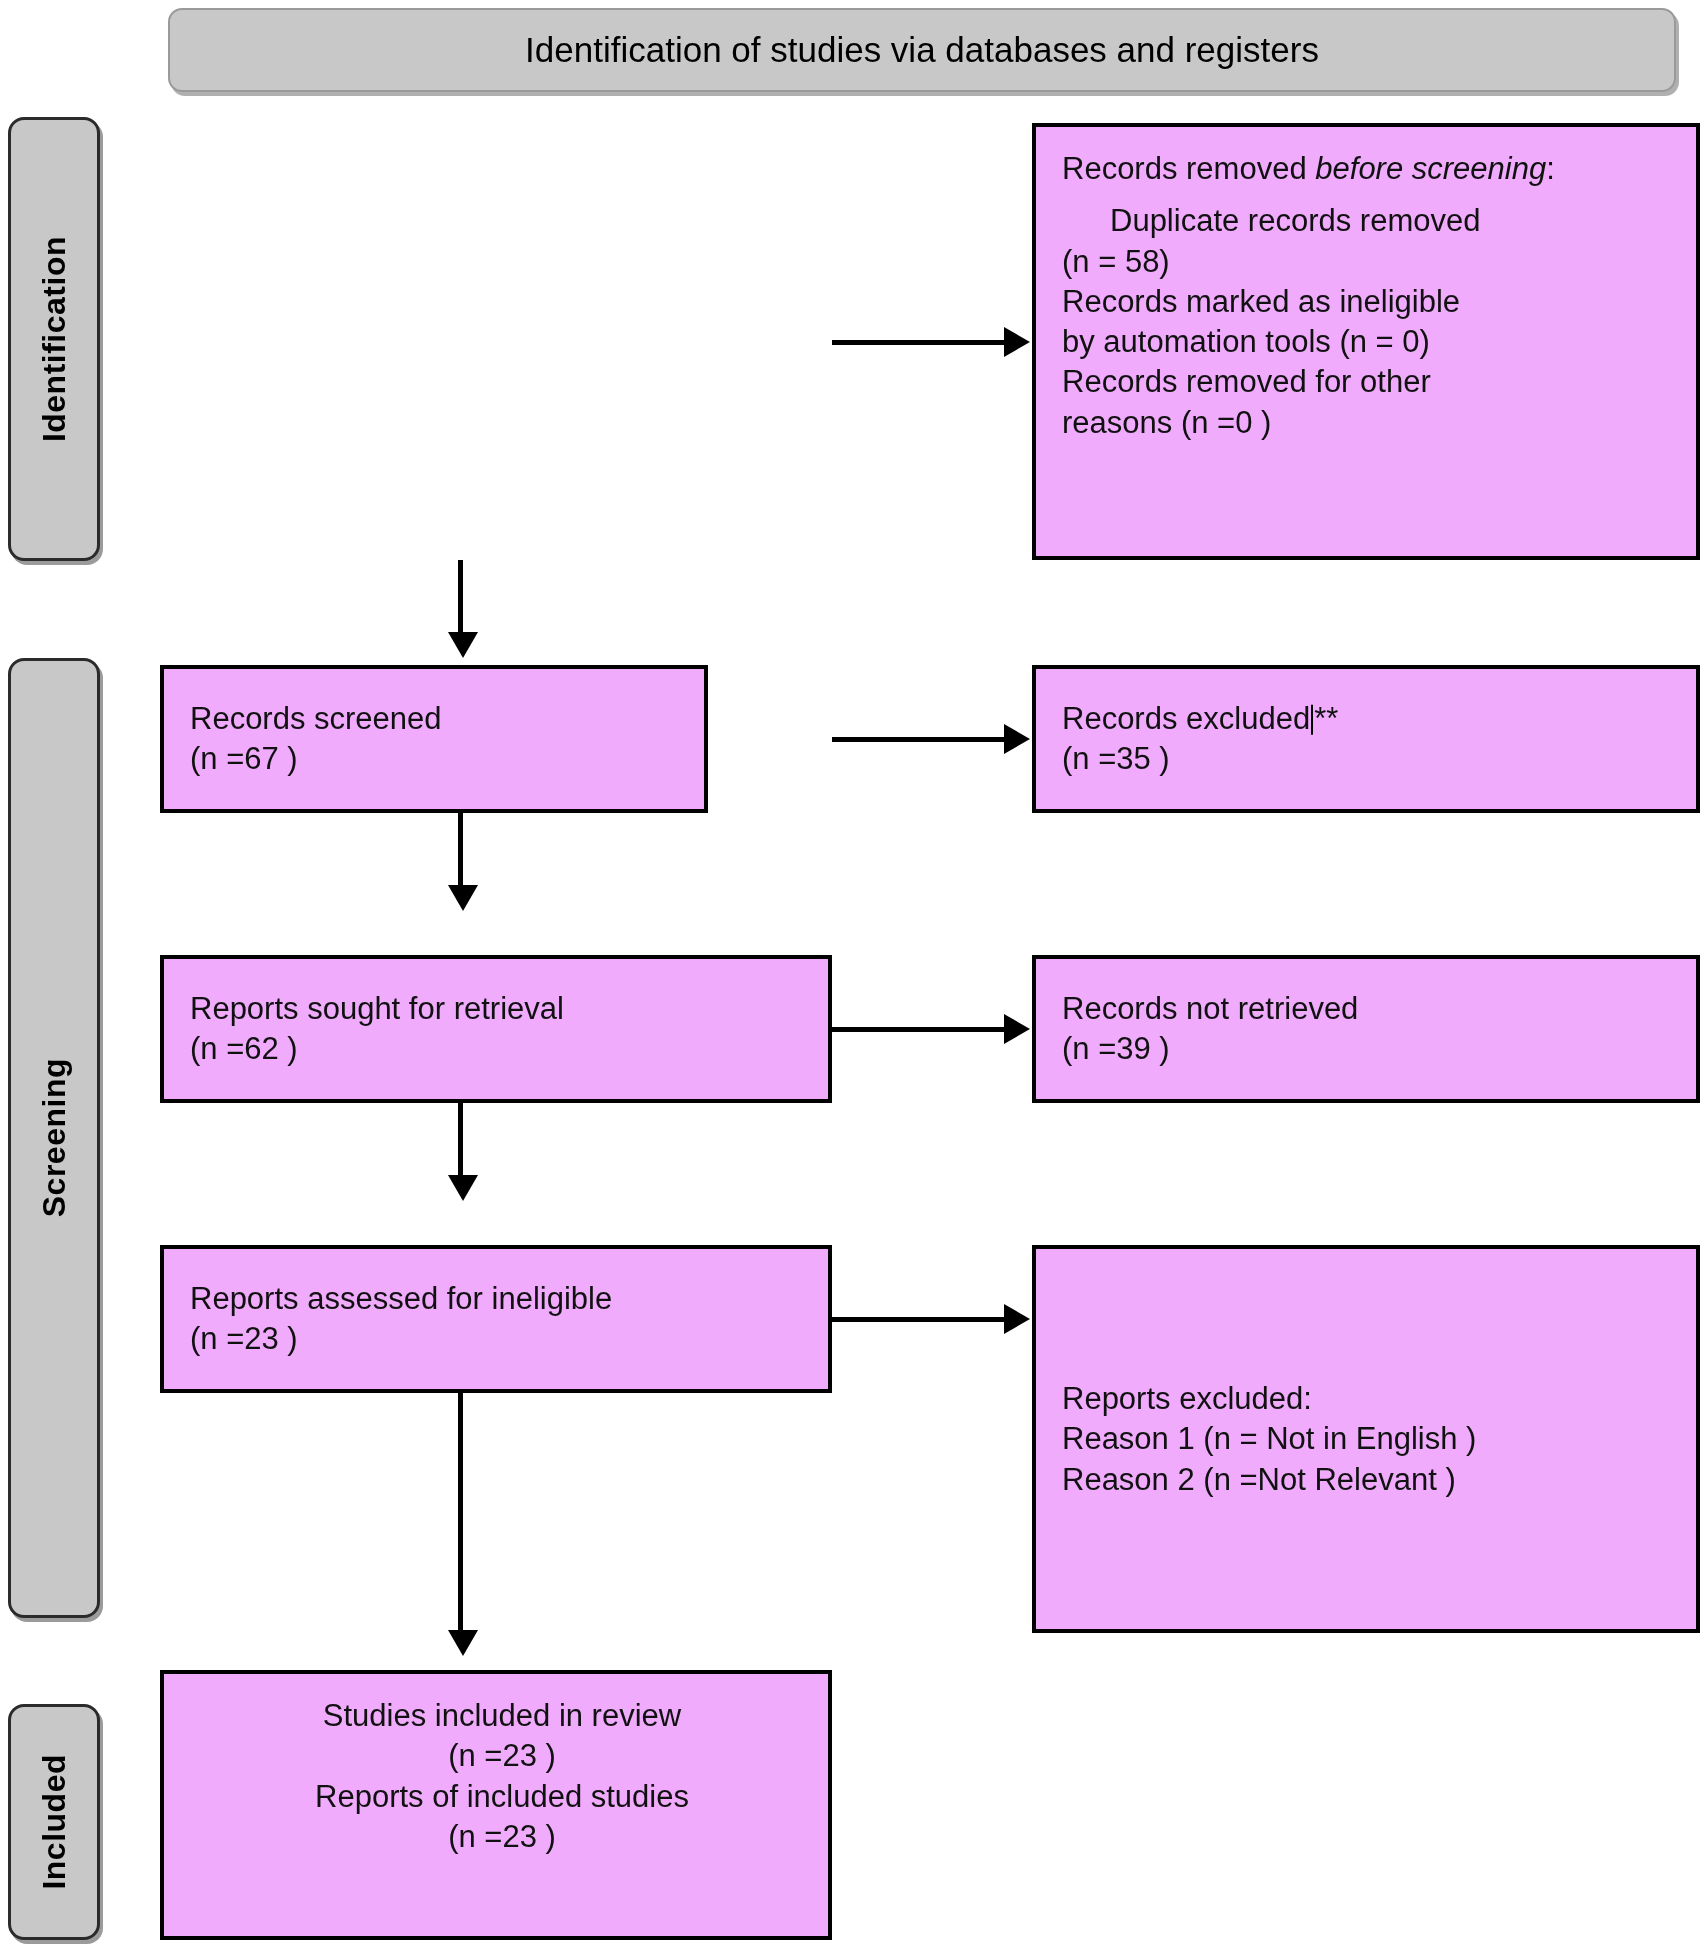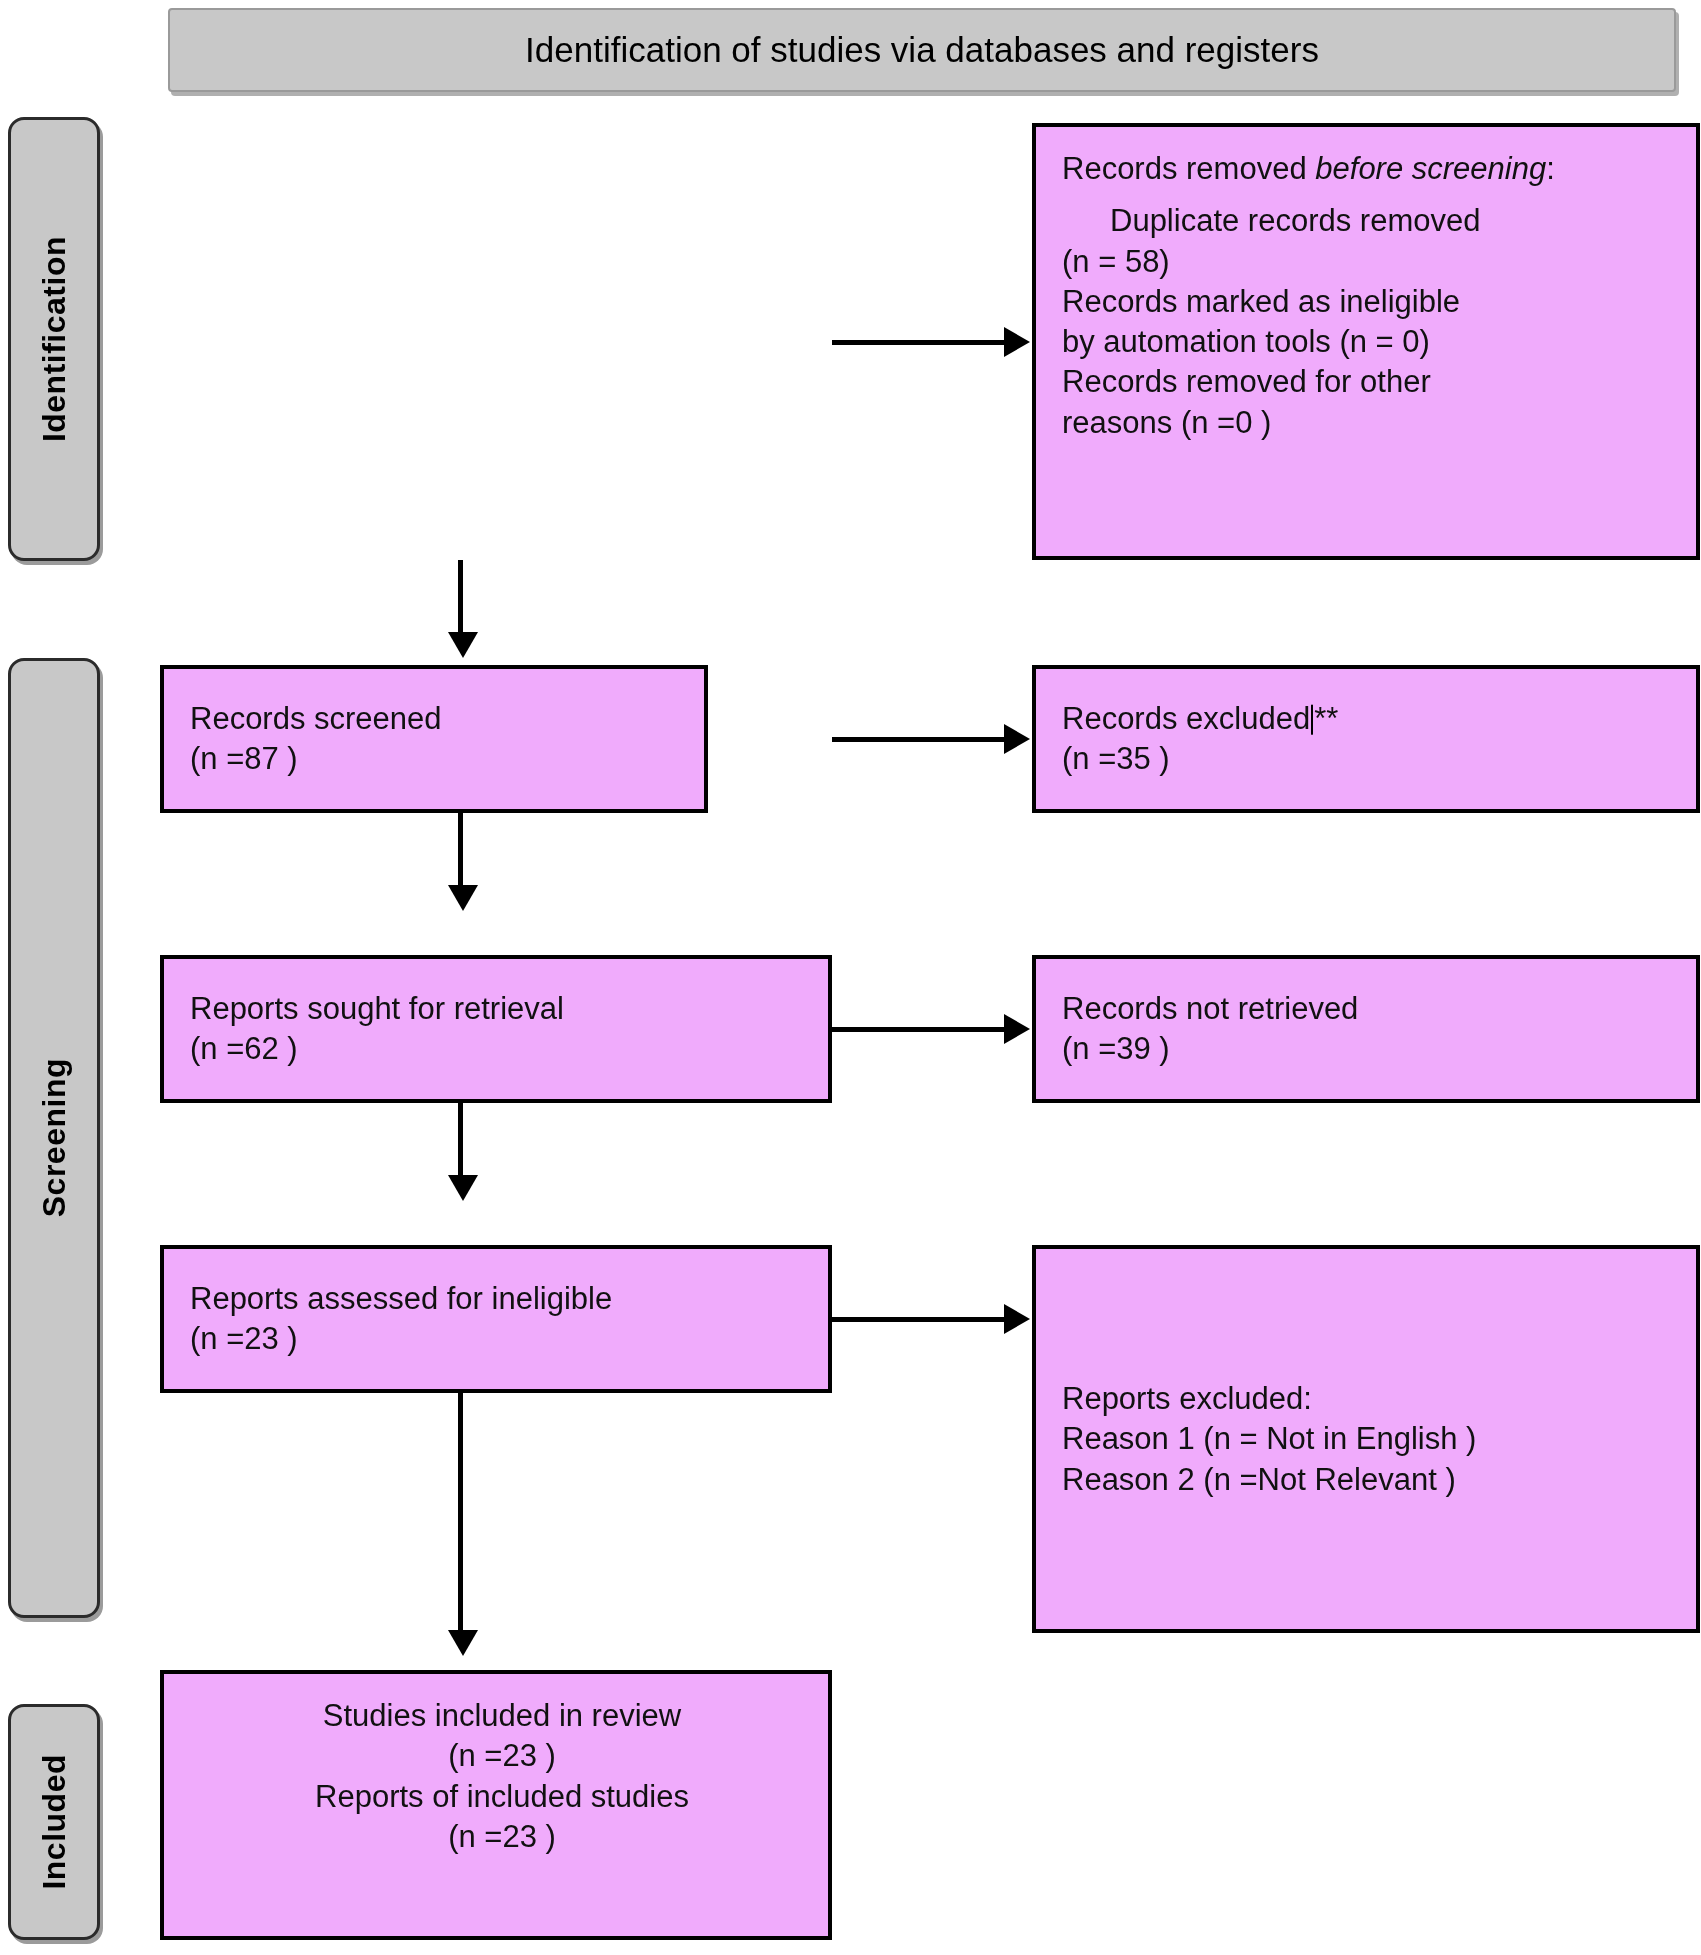--- a/index.html
+++ b/index.html
@@ -18,21 +18,21 @@
 
   
   .banner {
     position: absolute;
     left: 168px;
     top: 8px;
     width: 1508px;
     height: 84px;
     background: #c8c8c8;
     border: 2px solid #9a9a9a;
-    border-radius: 4px;
+    border-radius: 14px;
     box-shadow: 3px 4px 0 rgba(150,150,150,0.75);
     display: flex;
     align-items: center;
     justify-content: center;
     box-sizing: border-box;
   }
   .banner-text {
     font-size: 35px;
     color: #000000;
     letter-spacing: 0px;
@@ -180,21 +180,21 @@
       <div>Records marked as ineligible</div>
       <div>by automation tools (n = 0)</div>
       <div>Records removed for other</div>
       <div>reasons (n =0 )</div>
     </div>
   </div>
 
   <div class="fbox" id="box-screened">
     <div class="fbox-inner mid">
       <div>Records screened</div>
-      <div>(n =87 )</div>
+      <div>(n =67 )</div>
     </div>
   </div>
 
   <div class="fbox" id="box-excluded">
     <div class="fbox-inner mid">
       <div><span>Records excluded</span><span class="caret"></span><span>**</span></div>
       <div>(n =35 )</div>
     </div>
   </div>
 

